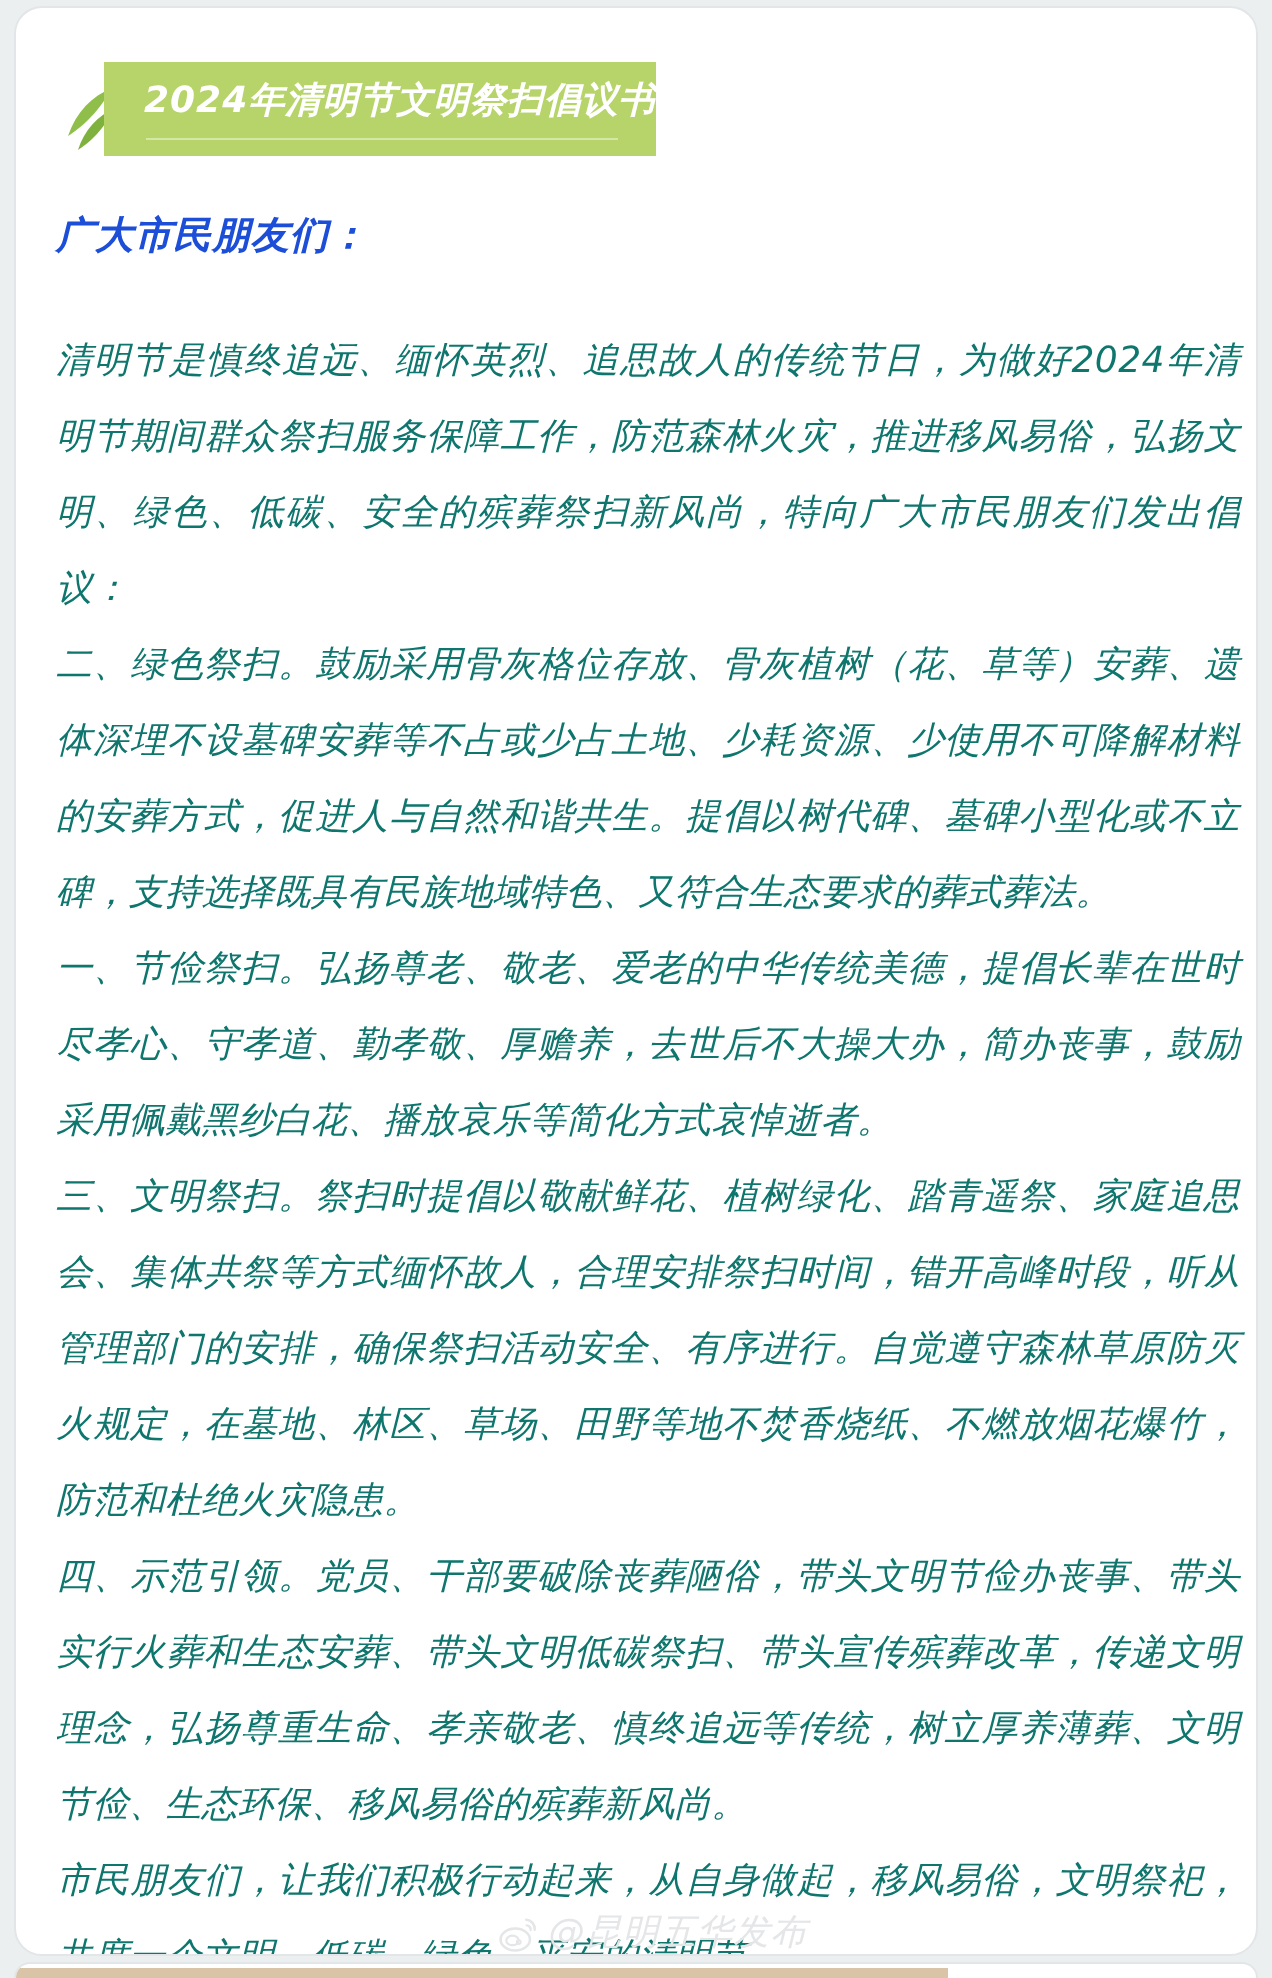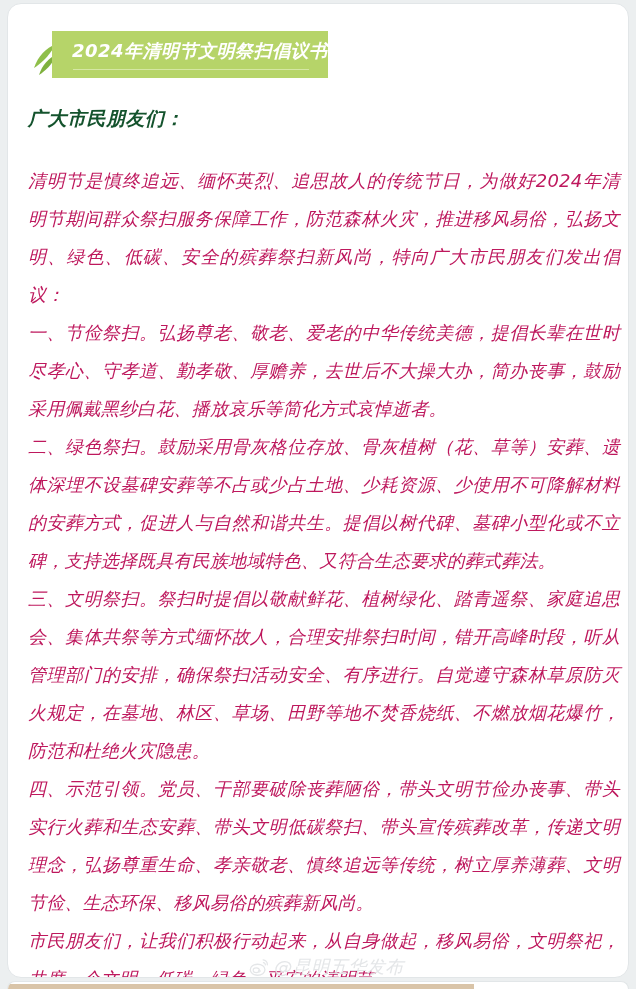--- a/index.html
+++ b/index.html
@@ -105,28 +105,28 @@
   
   .doc {
     position: absolute;
     left: 20px;
     top: 100px;
     width: 592px;
   }
   .salutation {
     font-size: 19px;
     font-weight: bold;
-    color: #14532d;
+    color: #1d4ed8;
     line-height: 28px;
     margin: 0 0 30px 0;
     letter-spacing: 0.5px;
   }
   .para {
     font-size: 18px;
-    color: #be185d;
+    color: #0f766e;
     line-height: 38px;
     margin: 0;
     text-align: justify;
     text-justify: inter-ideograph;
     letter-spacing: 0.2px;
   }
 
   
   .signature {
     position: absolute;
@@ -188,23 +188,23 @@
         <div class="banner-rule"></div>
       </div>
     </div>
 
     <div class="doc">
 
       <p class="salutation">广大市民朋友们：</p>
 
       <p class="para">清明节是慎终追远、缅怀英烈、追思故人的传统节日，为做好2024年清明节期间群众祭扫服务保障工作，防范森林火灾，推进移风易俗，弘扬文明、绿色、低碳、安全的殡葬祭扫新风尚，特向广大市民朋友们发出倡议：</p>
 
+      <p class="para">二、绿色祭扫。鼓励采用骨灰格位存放、骨灰植树（花、草等）安葬、遗体深埋不设墓碑安葬等不占或少占土地、少耗资源、少使用不可降解材料的安葬方式，促进人与自然和谐共生。提倡以树代碑、墓碑小型化或不立碑，支持选择既具有民族地域特色、又符合生态要求的葬式葬法。</p>
+
       <p class="para">一、节俭祭扫。弘扬尊老、敬老、爱老的中华传统美德，提倡长辈在世时尽孝心、守孝道、勤孝敬、厚赡养，去世后不大操大办，简办丧事，鼓励采用佩戴黑纱白花、播放哀乐等简化方式哀悼逝者。</p>
-
-      <p class="para">二、绿色祭扫。鼓励采用骨灰格位存放、骨灰植树（花、草等）安葬、遗体深埋不设墓碑安葬等不占或少占土地、少耗资源、少使用不可降解材料的安葬方式，促进人与自然和谐共生。提倡以树代碑、墓碑小型化或不立碑，支持选择既具有民族地域特色、又符合生态要求的葬式葬法。</p>
 
       <p class="para">三、文明祭扫。祭扫时提倡以敬献鲜花、植树绿化、踏青遥祭、家庭追思会、集体共祭等方式缅怀故人，合理安排祭扫时间，错开高峰时段，听从管理部门的安排，确保祭扫活动安全、有序进行。自觉遵守森林草原防灭火规定，在墓地、林区、草场、田野等地不焚香烧纸、不燃放烟花爆竹，防范和杜绝火灾隐患。</p>
 
       <p class="para">四、示范引领。党员、干部要破除丧葬陋俗，带头文明节俭办丧事、带头实行火葬和生态安葬、带头文明低碳祭扫、带头宣传殡葬改革，传递文明理念，弘扬尊重生命、孝亲敬老、慎终追远等传统，树立厚养薄葬、文明节俭、生态环保、移风易俗的殡葬新风尚。</p>
 
       <p class="para">市民朋友们，让我们积极行动起来，从自身做起，移风易俗，文明祭祀，共度一个文明、低碳、绿色、平安的清明节。</p>
     </div>
 
 
     <div class="watermark">

